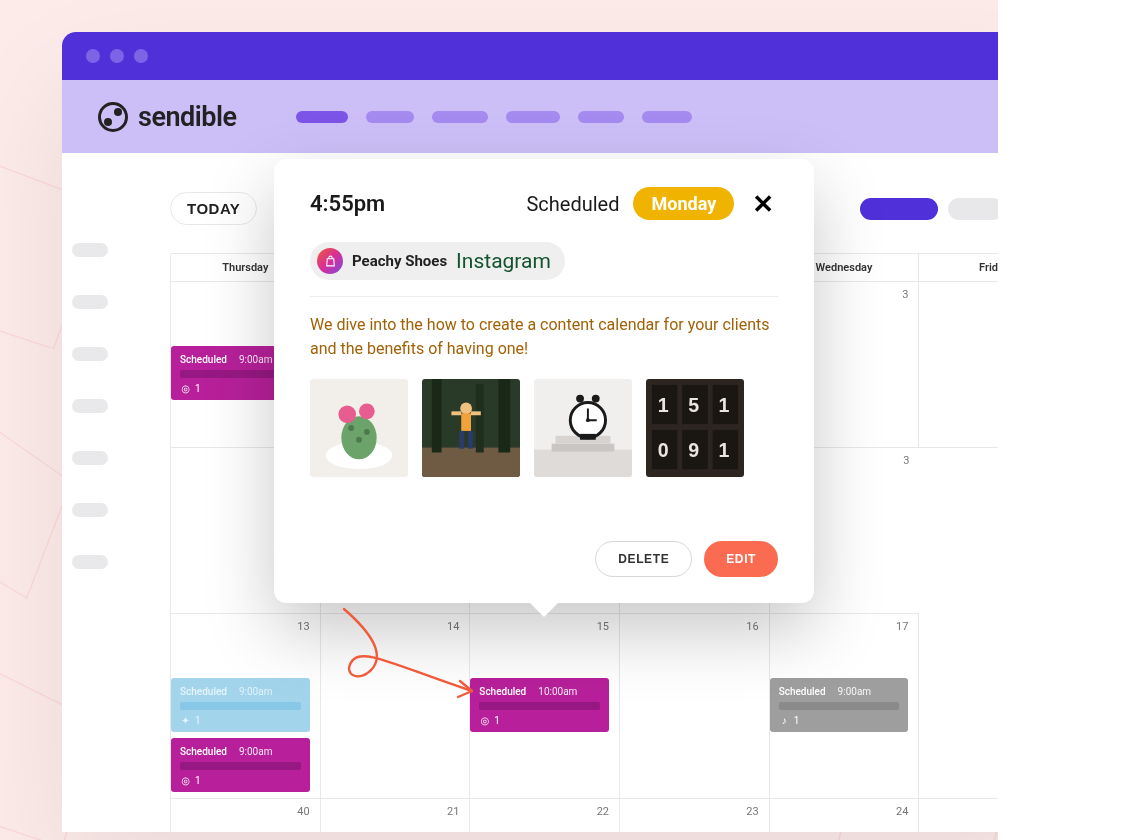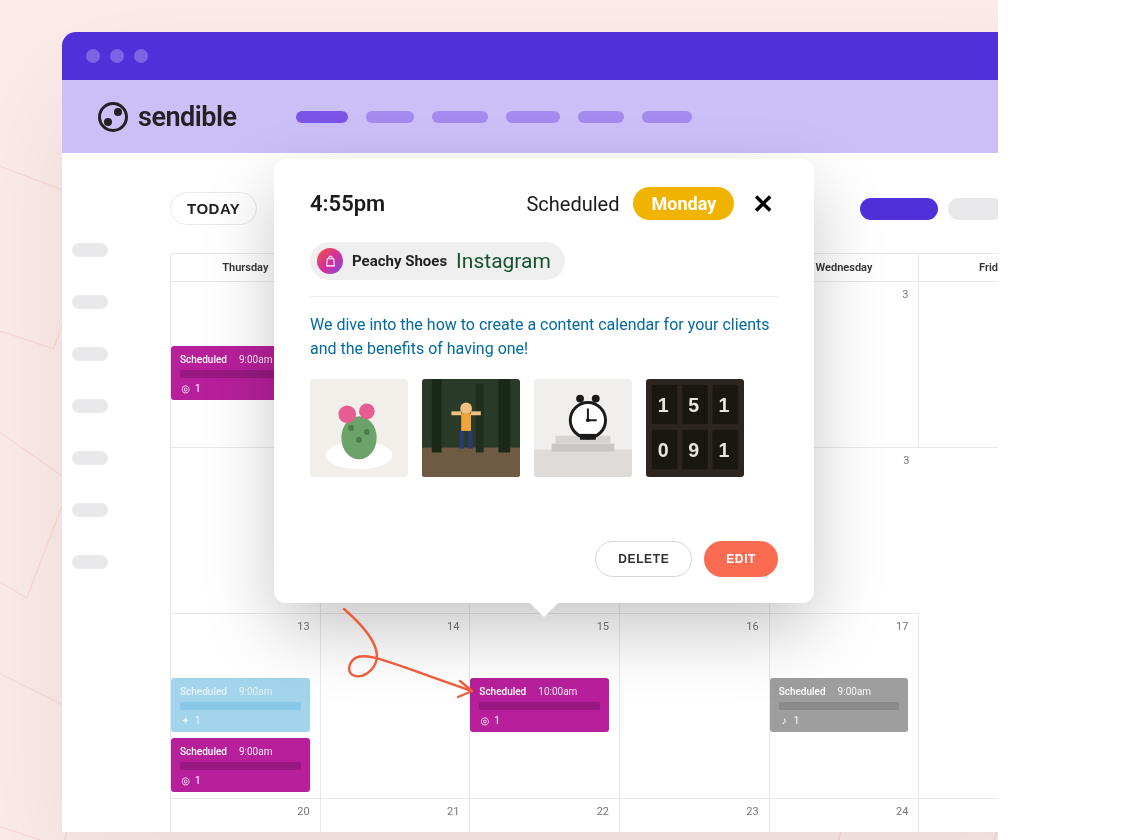--- a/index.html
+++ b/index.html
@@ -182,21 +182,21 @@
       width: 26px; height: 26px; border-radius: 50%;
       background: linear-gradient(135deg, #f1593a, #d62f99, #7d4be0);
       display: flex; align-items: center; justify-content: center;
       color: #fff; font-size: 12px;
     }
     .account-name { font-size: 15px; font-weight: 700; color: #222; }
     .account-platform { font-size: 21px; color: #14532d; }
     
     .popup-divider { border: none; border-top: 1px solid #ececec; margin-bottom: 16px; }
     
-    .popup-body { font-size: 16px; color: #0369a1; line-height: 1.5; margin-bottom: 18px; }
+    .popup-body { font-size: 16px; color: #a16207; line-height: 1.5; margin-bottom: 18px; }
     
     .thumb-row { display: flex; gap: 14px; margin-bottom: 64px; }
     .thumb { width: 98px; height: 98px; border-radius: 3px; overflow: hidden; }
     .thumb svg { width: 100%; height: 100%; display: block; }
     
     .popup-actions { display: flex; justify-content: flex-end; gap: 12px; }
     .btn {
       padding: 10px 22px; border-radius: 22px; font-size: 12px; font-weight: 700;
       letter-spacing: 0.6px; cursor: pointer;
     }
@@ -389,21 +389,21 @@
               </div>
             </div>
           </div>
           <div class="cal-cell">
               <div class="day-num">18</div>
             </div>
         </div>
 
         <div class="cal-row">
           <div class="cal-cell">
-              <div class="day-num">20</div>
+              <div class="day-num">40</div>
             </div>
           <div class="cal-cell">
               <div class="day-num">21</div>
             </div>
           <div class="cal-cell">
               <div class="day-num">22</div>
             </div>
           <div class="cal-cell">
               <div class="day-num">23</div>
             </div>

